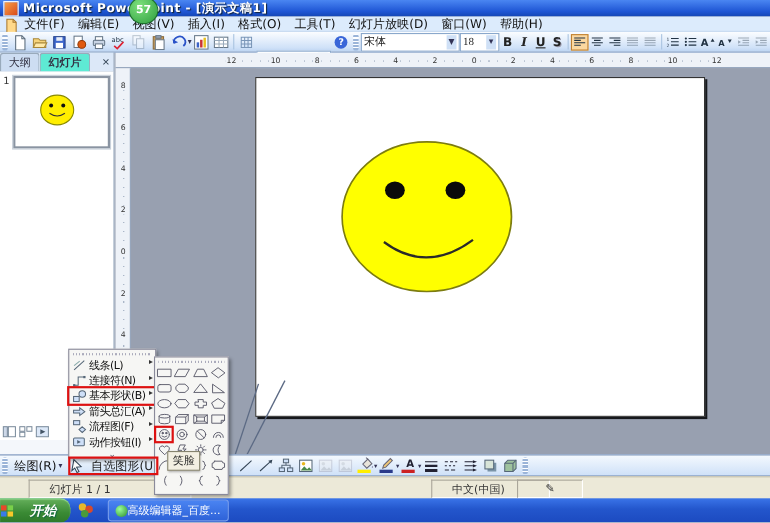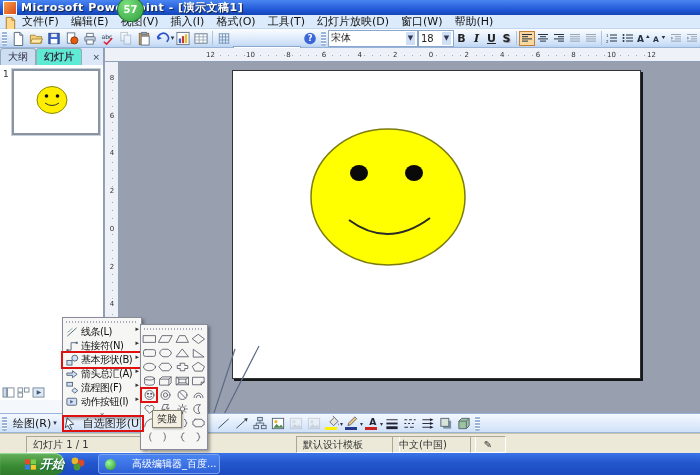--- a/index.html
+++ b/index.html
@@ -80,31 +80,31 @@
   .dd{font-size:7px;color:#335;}
   .autoshapes-btn{position:relative;font-size:11px;padding:0 4px;display:flex;align-items:center;gap:2px;white-space:nowrap;flex:0 0 auto;}
   .palette-gap{width:62px;flex:0 0 auto;}
   .colorbtn{position:relative;width:20px;height:17px;display:flex;align-items:flex-start;justify-content:center;flex:0 0 auto;}
   .colorbar{position:absolute;bottom:2px;left:2px;width:12px;height:3px;}
   .colorbtn .carr{position:absolute;right:0;top:5px;font-size:6px;color:#335;}
 
   
   .statusbar{position:absolute;left:0;top:433px;width:700px;height:20px;background:#ece9d8;border-top:1px solid #c8c4ae;
     font-size:10px;color:#333;}
-  .sseg{position:absolute;top:2px;height:15px;display:flex;align-items:center;padding:0 6px;
+  .sseg{position:absolute;top:2px;height:15px;display:flex;align-items:center;padding:0 18px;
     border:1px solid;border-color:#aaa69a #fff #fff #aaa69a;}
 
   
   .taskbar{position:absolute;left:0;top:453px;width:700px;height:22px;
     background:linear-gradient(#3a74e8,#2356cc 45%,#1c4ac0);display:flex;align-items:center;}
   .startbtn{height:22px;width:64px;background:linear-gradient(#66b05c,#3a8a34 60%,#2e7a2a);
-    border-radius:0 9px 9px 0;display:flex;align-items:center;justify-content:flex-end;gap:3px;
+    border-radius:0 9px 9px 0;display:flex;align-items:center;justify-content:flex-start;gap:14px;
     color:#fff;font-weight:bold;font-style:italic;font-size:12px;text-shadow:1px 1px 1px #164;box-shadow:inset 0 1px 1px #9d9;}
   .qlaunch{width:16px;height:16px;margin:0 6px;}
-  .taskbtn{height:18px;margin-left:6px;padding:0 6px;display:flex;align-items:center;gap:16px;
+  .taskbtn{height:18px;margin-left:6px;padding:0 6px;display:flex;align-items:center;gap:0;
     background:linear-gradient(#4a84f2,#2e62d8);border:1px solid #7aa0ee;border-radius:3px;
     color:#fff;font-size:10px;white-space:nowrap;max-width:108px;overflow:hidden;}
   .taskbtn.pressed{background:linear-gradient(#1e48ac,#2a58c4);border-color:#16308a;}
   .tbicon{width:11px;height:11px;flex:0 0 auto;border-radius:2px;}
 
   
   .asmenu{position:absolute;left:62px;top:317px;width:80px;height:100px;background:#f6f6f4;
     border:1px solid #8a8a9a;box-shadow:2px 2px 3px rgba(0,0,0,.35);z-index:5;box-sizing:border-box;}
   .mhandle{height:5px;margin:1px 3px;background:repeating-linear-gradient(90deg,#aab 0 1px,transparent 1px 3px) center/100% 2px no-repeat;}
   .asrow{position:relative;height:14px;display:flex;gap:2px;padding:0 2px;font-size:10px;color:#111;}
@@ -241,21 +241,21 @@
         <svg viewBox="0 0 16 16" width="16" height="15">
           <circle cx="8" cy="8" r="6.2" fill="#3a66d8"></circle>
           <text x="5.6" y="11" font-size="9" fill="#fff" font-weight="bold">?</text>
         </svg>
       </span>
     <span class="grip"></span>
     <span class="combo" style="width:84px;gap:48px;">
       <span style="flex:1">宋体</span>
       <span class="arr">▼</span>
     </span>
-    <span class="combo" style="width:30px;">
+    <span class="combo" style="width:30px;font-family:Liberation Serif, serif;">
       <span style="flex:1">18</span>
       <span class="arr">▼</span>
     </span>
     <span class="fmt">B</span>
     <span class="fmt i">I</span>
     <span class="fmt u">U</span>
     <span class="fmt s">S</span>
     <span class="tsep"></span>
     <span class="alignbtn active">
         <svg viewBox="0 0 12 10" width="12" height="10">
@@ -518,21 +518,20 @@
         <svg viewBox="0 0 16 16" width="16" height="15">
           <path d="M2.5 5.5l3-3h8v8l-3 3h-8z" fill="#9ec29e" stroke="#567"></path>
           <path d="M2.5 5.5h8v8M10.5 5.5l3-3" fill="none" stroke="#567"></path>
         </svg>
       </span>
     <span class="grip"></span>
   </div>
 
   <div class="statusbar">
     <span class="sseg" style="left:26px;width:110px;">幻灯片 1 / 1</span>
-    <span class="sseg" style="left:296px;width:90px;">默认设计模板</span>
     <span class="sseg" style="left:392px;width:70px;">中文(中国)</span>
     <span class="sseg" style="left:470px;width:22px;justify-content:center;">✎</span>
   </div>
 
   <div class="taskbar">
     <div class="startbtn">
       <svg width="13" height="13" viewBox="0 0 14 14">
         <rect x="1" y="1.5" width="5.4" height="5" fill="#e8492a"></rect>
           <rect x="7.4" y="1.5" width="5.4" height="5" fill="#7ad04a"></rect>
         <rect x="1" y="7.5" width="5.4" height="5" fill="#3a7ae8"></rect>

